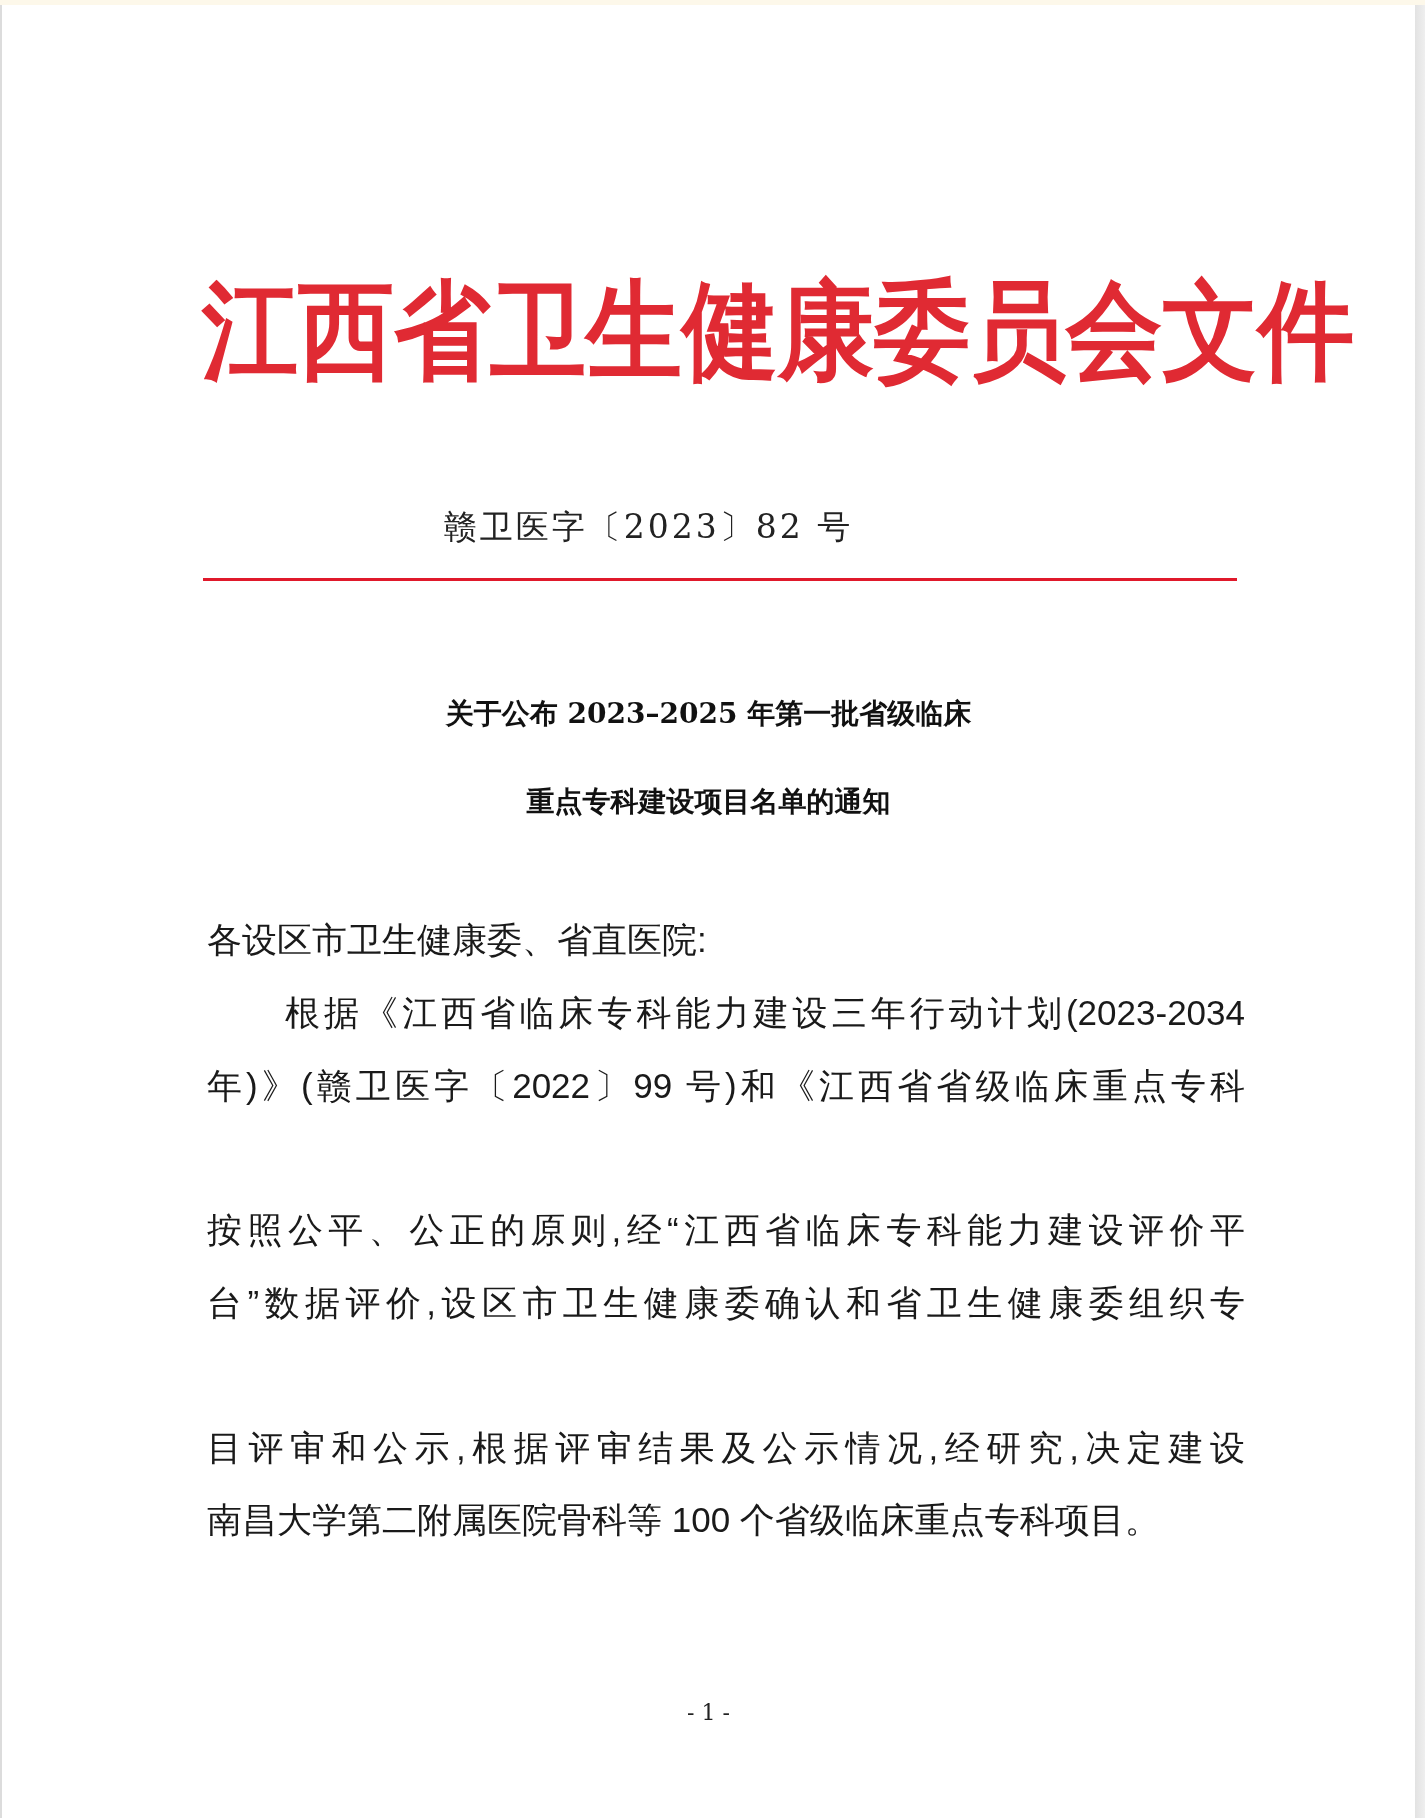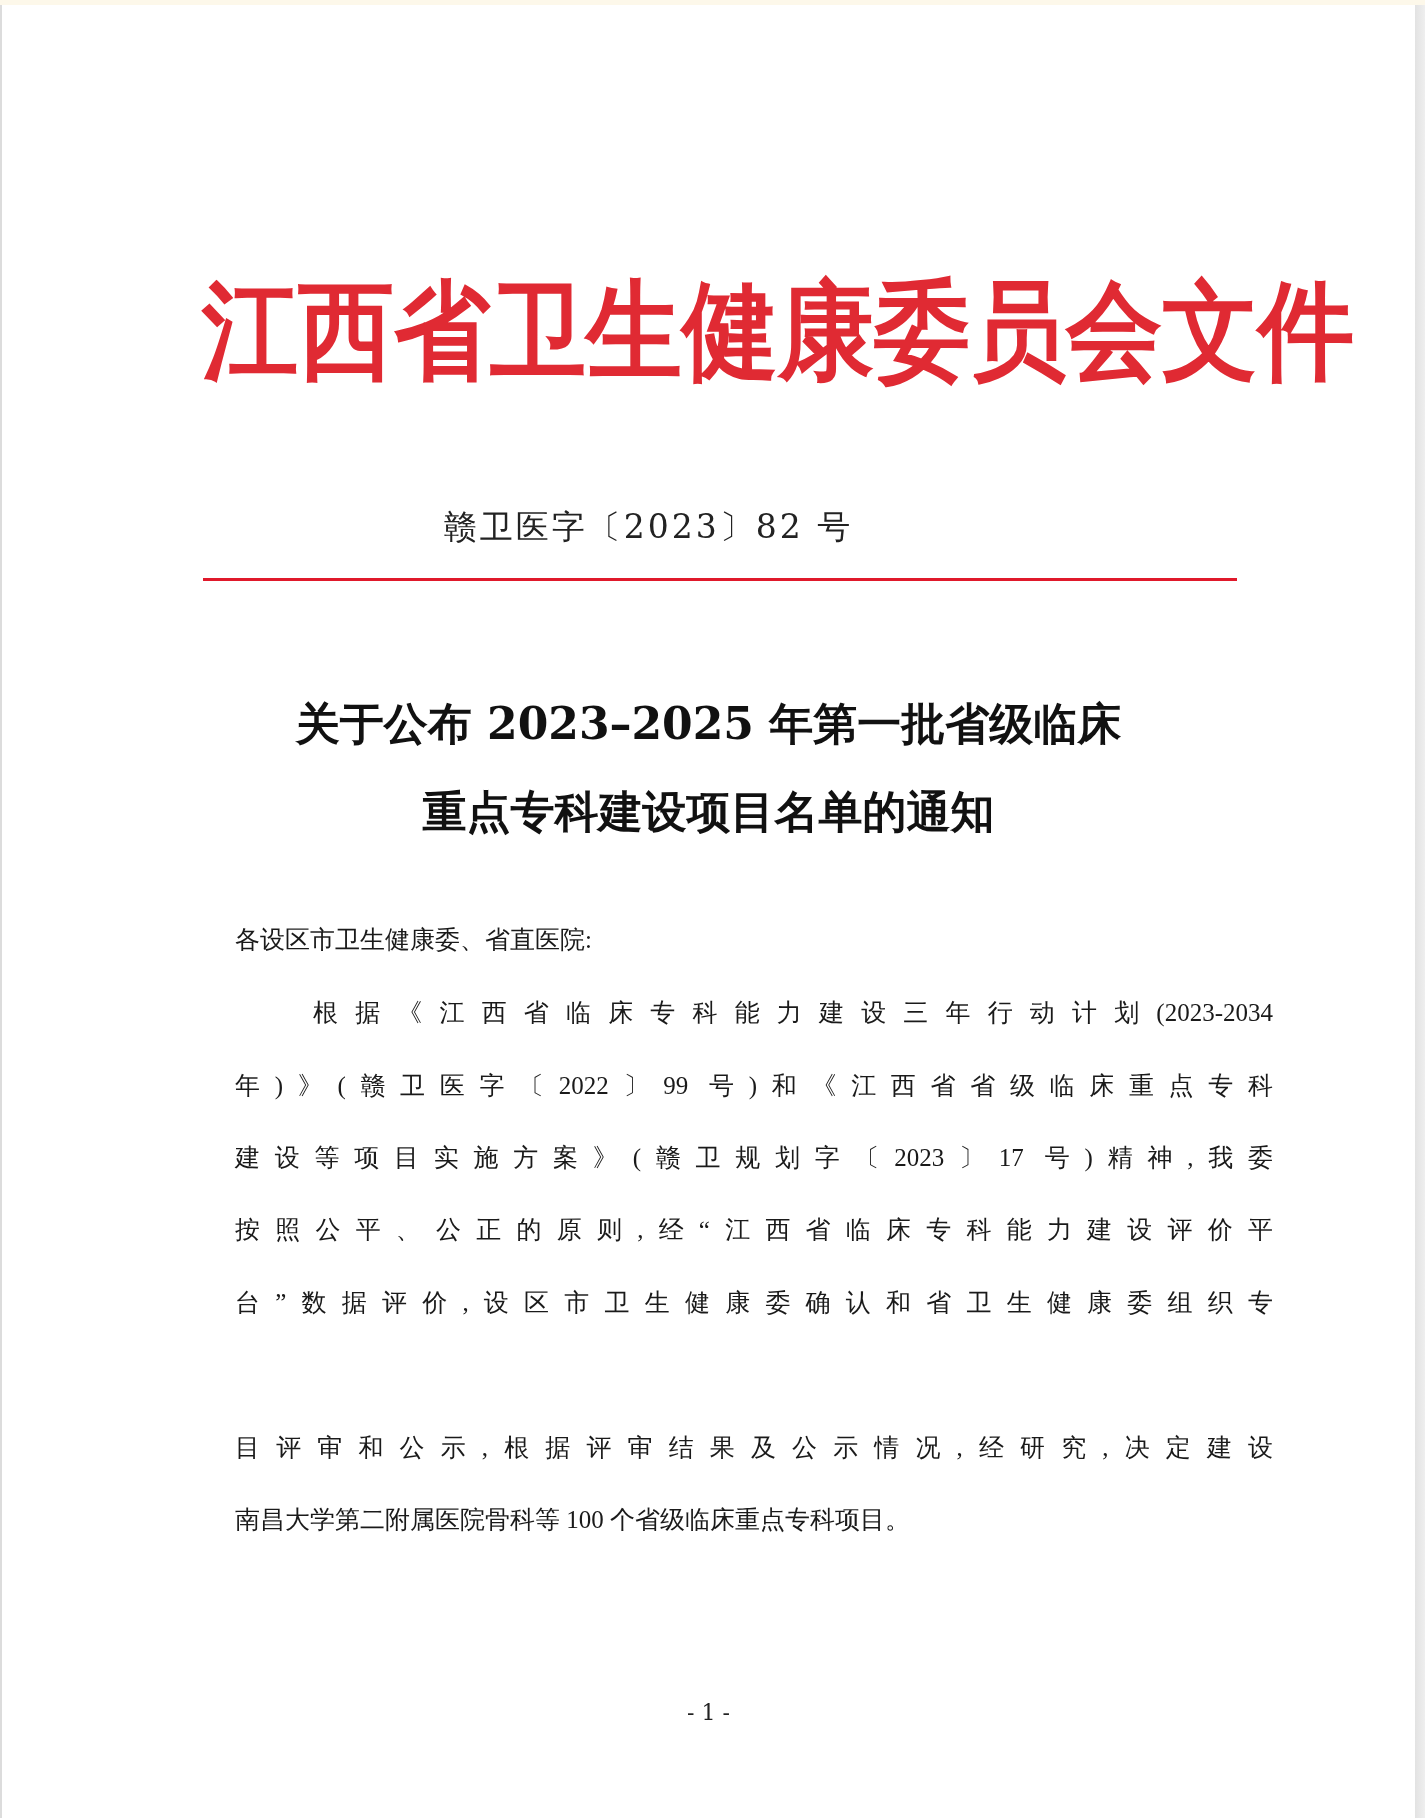--- a/index.html
+++ b/index.html
@@ -71,38 +71,37 @@
       width: 1034px; height: 3px;
       background: #e0192b;
     }
     .title {
       position: absolute;
       left: 0;
       width: 1413px;
       text-align: center;
       font-family: "DejaVu Serif", "Liberation Serif", serif;
       font-weight: bold;
-      font-size: 44px;
+      font-size: 28px;
       color: #111;
     }
     .title.l1 { top: 690px; }
     .title.l2 { top: 778px; }
     .body-line {
       position: absolute;
       left: 205px;
       width: 1038px;
-      font-size: 25px;
+      font-size: 35px;
       line-height: 44px;
       color: #1a1a1a;
       white-space: nowrap;
       text-align: justify;
       text-align-last: justify;
-      font-family: Liberation Serif, serif;
+      font-family: Liberation Sans, sans-serif;
       font-weight: normal;
-      margin-left: 28px;
     }
     .body-line.indent { left: 283px; width: 960px; }
     .body-line.noj { text-align: left; text-align-last: left; }
     .page-number {
       position: absolute;
       left: 0; top: 1695px;
       width: 1413px;
       text-align: center;
       font-size: 22px;
       color: #222;
@@ -135,21 +134,20 @@
 
   <div class="red-rule"></div>
 
   <div class="title l1">关于公布 2023–2025 年第一批省级临床</div>
   <div class="title l2">重点专科建设项目名单的通知</div>
 
   <div class="body-line noj" style="top:913px;">各设区市卫生健康委、省直医院:</div>
 
   <div class="body-line indent" style="top:986px;">根据《江西省临床专科能力建设三年行动计划(2023-2034</div>
   <div class="body-line" style="top:1059px;">年)》(赣卫医字〔2022〕99 号)和《江西省省级临床重点专科</div>
-  <div class="body-line" style="top:1131px;">建设等项目实施方案》(赣卫规划字〔2023〕17 号)精神,我委</div>
   <div class="body-line" style="top:1203px;">按照公平、公正的原则,经“江西省临床专科能力建设评价平</div>
   <div class="body-line" style="top:1276px;">台”数据评价,设区市卫生健康委确认和省卫生健康委组织专</div>
   <div class="body-line" style="top:1421px;">目评审和公示,根据评审结果及公示情况,经研究,决定建设</div>
   <div class="body-line noj" style="top:1493px;">南昌大学第二附属医院骨科等 100 个省级临床重点专科项目。</div>
 
 
   <div class="page-number">- 1 -</div>
 </div>
 
 <div class="right-strip"></div>

